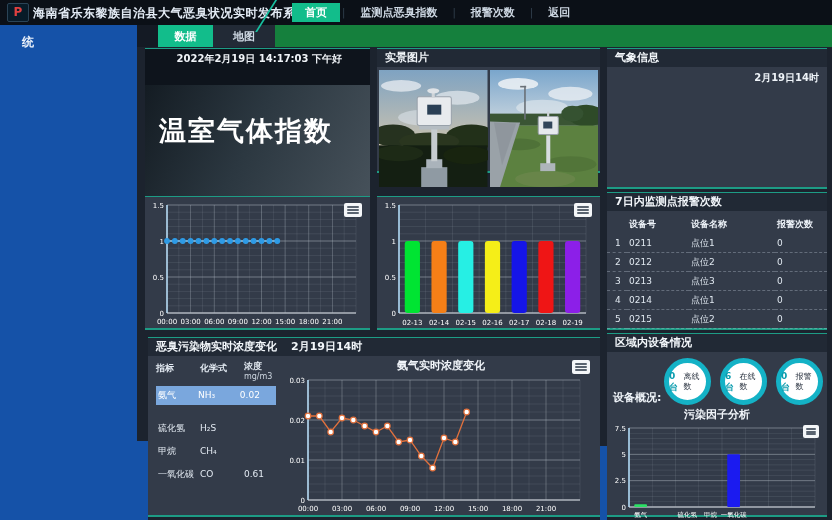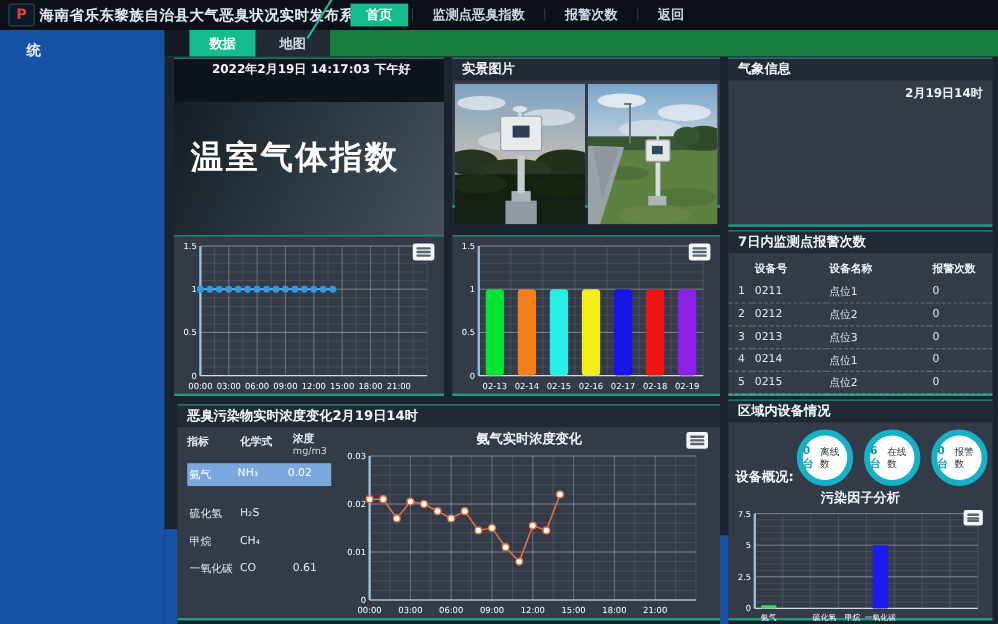--- a/index.html
+++ b/index.html
@@ -56,21 +56,21 @@
   #alarm-panel{left:607px;top:192px;width:220px;height:138px}
   #alarm-table{width:100%;border-collapse:collapse;font-size:9px;color:#e0e8f0;margin-top:4px}
   #alarm-table th{text-align:left;font-weight:bold;padding:3px 2px;color:#eef3f9}
   #alarm-table td{border-bottom:1px dashed rgba(190,200,215,.35);padding:2.5px 2px}
   #alarm-table .c-idx{width:20px;padding-left:8px}
   #alarm-table .c-id{width:62px}
   #alarm-table .c-name{width:86px}
 
   
   #odor-panel{left:148px;top:337px;width:452px;height:180px}
-  #odor-header{display:flex;gap:0}
+  #odor-header{display:flex;gap:14px}
   #odor-body{display:flex;height:158px}
   #odor-table{width:134px;padding:6px 0 0 8px;font-size:9px;color:#e3eaf2}
   .odor-hrow{display:flex;font-weight:bold;margin-bottom:0}
   .odor-hc1{width:44px}.odor-hc2{width:44px}.odor-hc3{width:38px;line-height:1.1}
   .odor-unit{font-weight:normal;font-size:8px;color:#cdd6e0}
   .odor-row{display:flex;align-items:center;height:19px;margin:4px 0;cursor:pointer}
   .odor-row.hl{background:#7aa7dd;color:#fff;margin-right:6px}
   .odor-row.sp{margin-top:14px}
   .odor-c1{width:44px;padding-left:2px}.odor-c2{width:44px}.odor-c3{width:38px}
   #ammonia-wrap{flex:1;position:relative;padding-top:2px}

